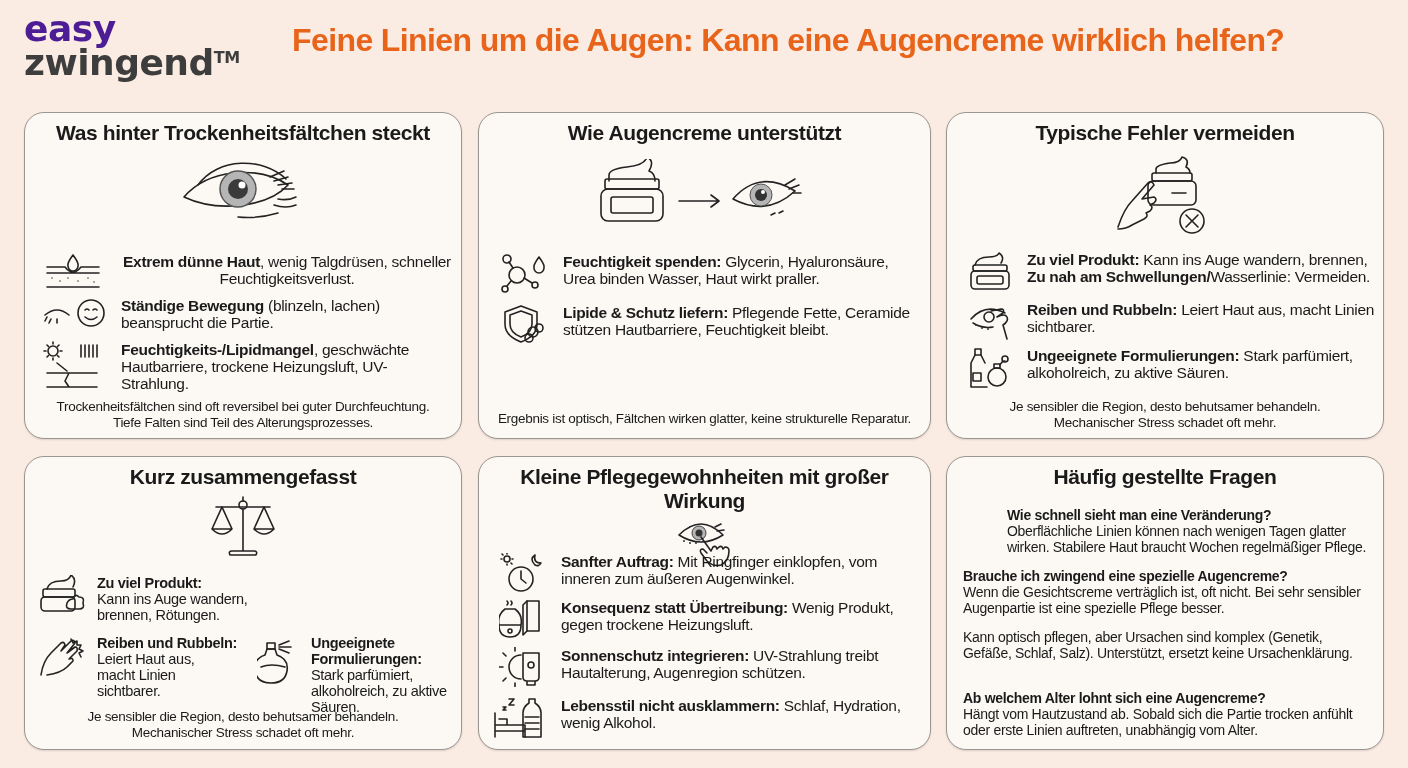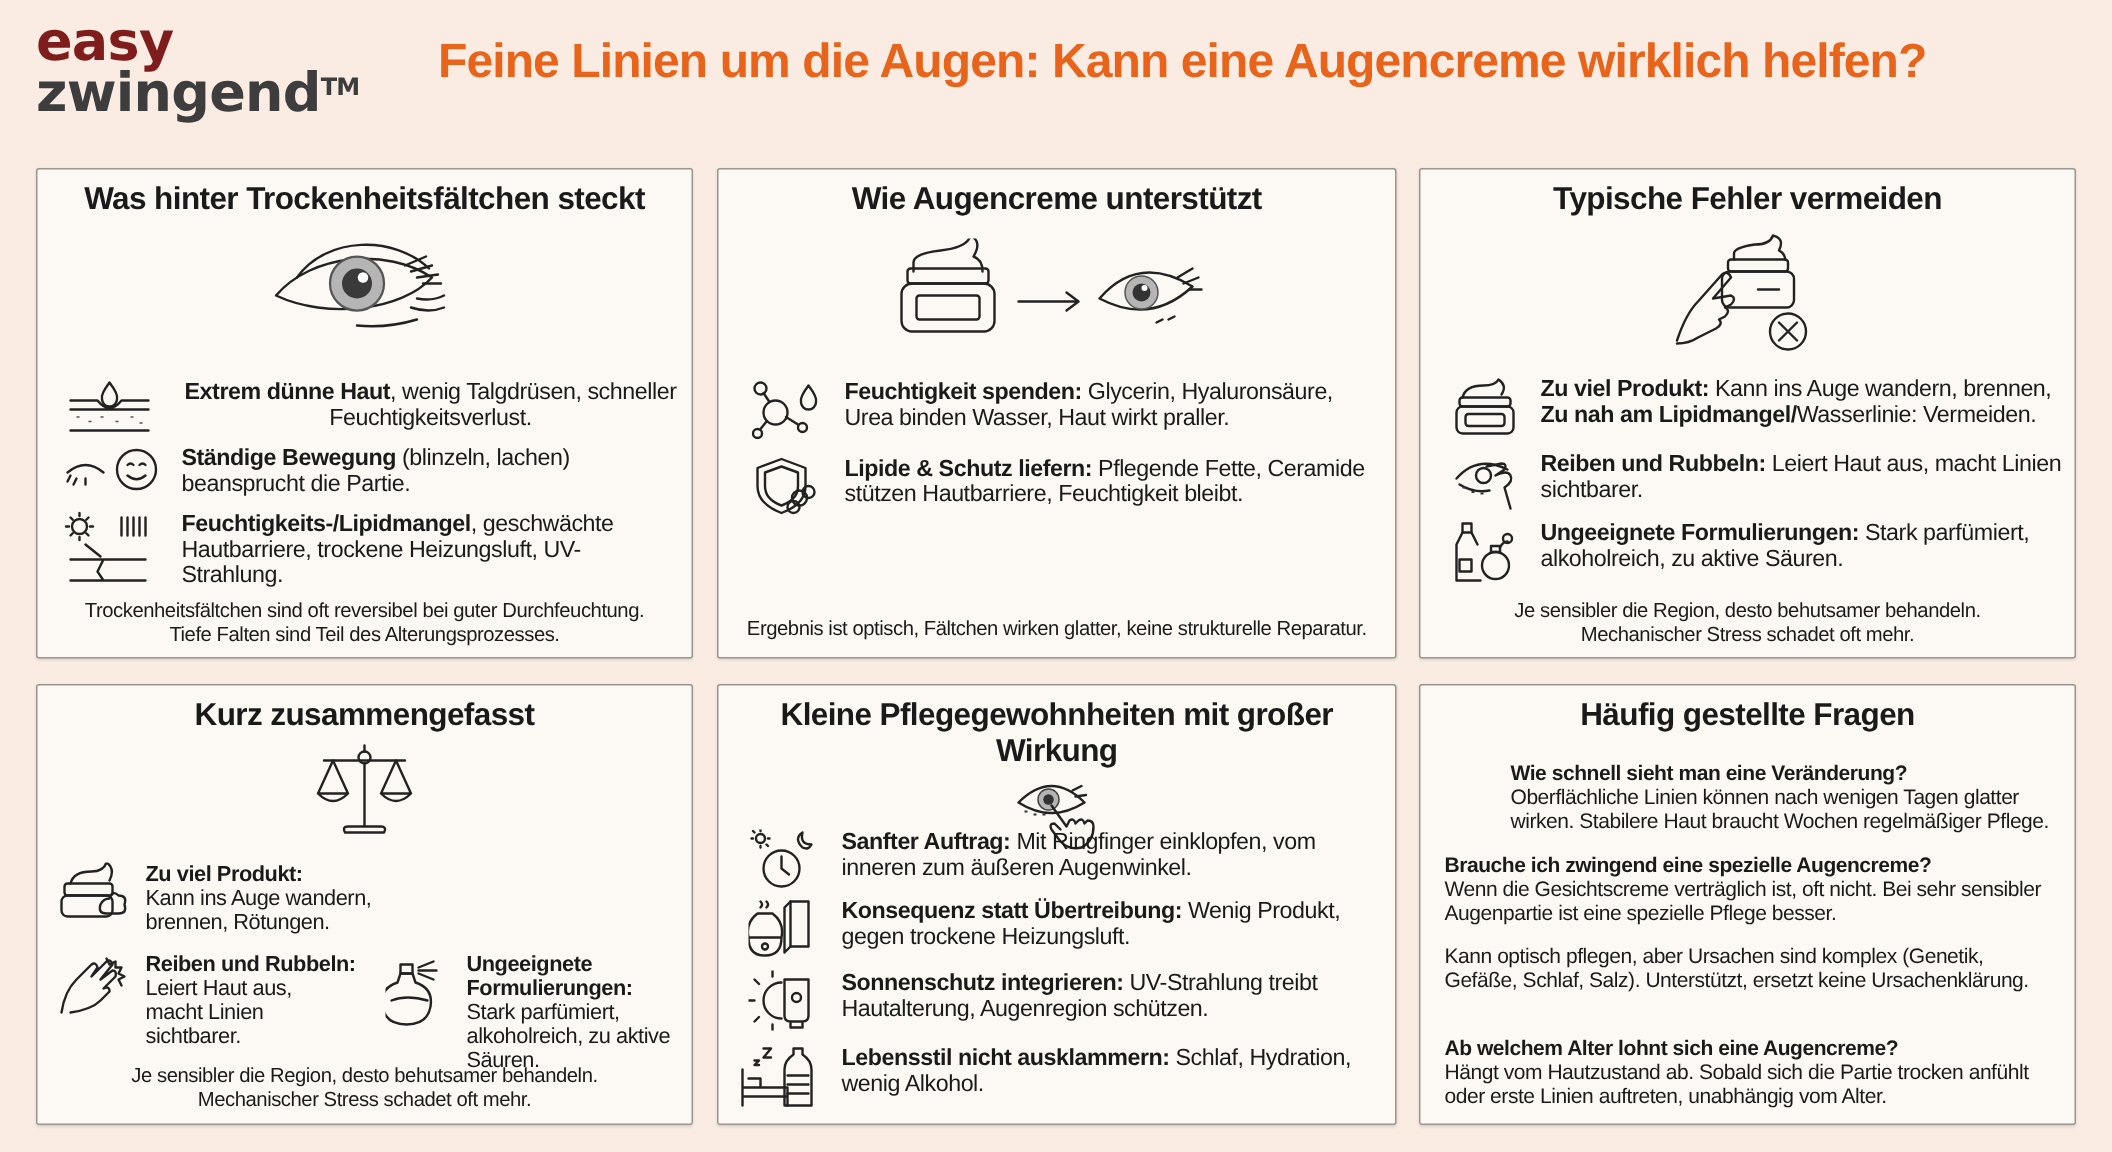--- a/index.html
+++ b/index.html
@@ -4,31 +4,31 @@
 <style>
   * { box-sizing: border-box; margin: 0; padding: 0; }
   html, body { width: 1408px; height: 768px; overflow: hidden; }
   body {
     background: #fbece3;
     font-family: "Liberation Sans", "DejaVu Sans", sans-serif;
     color: #1a1a1a;
     position: relative;
   }
   .logo { position: absolute; left: 24px; top: 12px; line-height: 0.95; }
-  .logo .l1 { color: #7f1d1d; font-size: 36px; font-weight: bold; font-family: "DejaVu Sans", sans-serif; letter-spacing: -0.5px; }
+  .logo .l1 { color: #4c1d95; font-size: 36px; font-weight: bold; font-family: "DejaVu Sans", sans-serif; letter-spacing: -0.5px; }
   .logo .l2 { color: #3d3d3d; font-size: 36px; font-weight: bold; font-family: "DejaVu Sans", sans-serif; letter-spacing: -0.5px; }
   .logo .tm { font-size: 16px; vertical-align: top; position: relative; top: 4px; }
   .main-title {
     position: absolute; left: 292px; top: 22px; width: 1100px;
     color: #e8641a; font-size: 32px; font-weight: bold; letter-spacing: -0.6px;
     white-space: nowrap;
   }
   .card {
     position: absolute; background: #fcf9f4;
-    border: 1.5px solid #9a9590; border-radius: 2px;
+    border: 1.5px solid #9a9590; border-radius: 20px;
     box-shadow: 0 1px 2px rgba(0,0,0,0.12);
   }
   .card h2 {
     text-align: center; font-size: 21px; font-weight: bold; letter-spacing: -0.4px;
     margin-top: 8px;
   }
   .hero { display: flex; justify-content: center; align-items: center; }
   .row { position: absolute; display: flex; align-items: flex-start; }
   .row .ico { flex: 0 0 auto; }
   .row .txt { font-size: 15.5px; line-height: 17px; letter-spacing: -0.3px; }
@@ -160,21 +160,21 @@
   </div>
   <div class="row" style="left:22px; top:138px; width:410px;">
     <span class="ico">
       <svg width="42" height="40" viewBox="0 0 42 40">
           <path class="s" d="M6 14 q2 -8 14 -8 q8 0 10 -4 q6 4 2 10"></path>
           <rect class="s" x="4" y="14" width="34" height="6" rx="2"></rect>
           <rect class="s" x="2" y="20" width="38" height="18" rx="4"></rect>
           <rect class="s" x="8" y="25" width="26" height="8" rx="2"></rect>
         </svg>
     </span>
-    <span class="txt" style="margin-left:16px;"><b>Zu viel Produkt:</b><span> Kann ins Auge wandern, brennen,</span><br><b>Zu nah am Lipidmangel/</b><span>Wasserlinie: Vermeiden.</span></span>
+    <span class="txt" style="margin-left:16px;"><b>Zu viel Produkt:</b><span> Kann ins Auge wandern, brennen,</span><br><b>Zu nah am Schwellungen/</b><span>Wasserlinie: Vermeiden.</span></span>
   </div>
   <div class="row" style="left:22px; top:188px; width:410px;">
     <span class="ico">
       <svg width="42" height="40" viewBox="0 0 42 40">
           <path class="s" d="M2 18 q14 -16 34 -6 M4 22 q10 6 20 4"></path>
           <circle class="s" cx="20" cy="16" r="5"></circle>
           <path class="s" d="M22 10 l10 -2 q4 0 2 4 l-6 4 q8 -4 10 0 q2 4 -4 8 l4 14"></path>
           <path d="M6 24 l2 0 M12 27 l2 0 M18 28 l2 0" stroke="#333" stroke-width="1.4"></path>
         </svg>
     </span>

